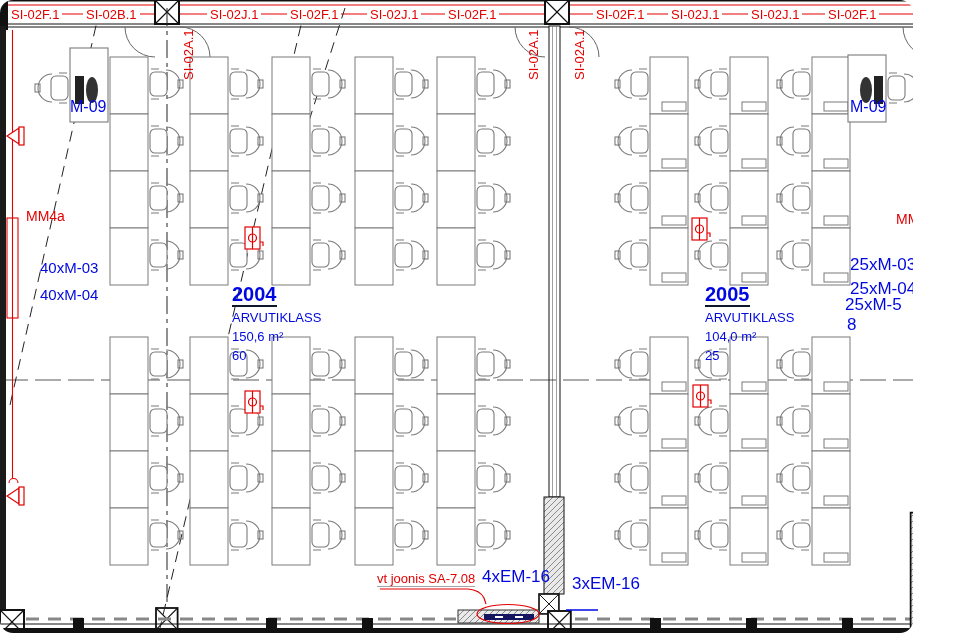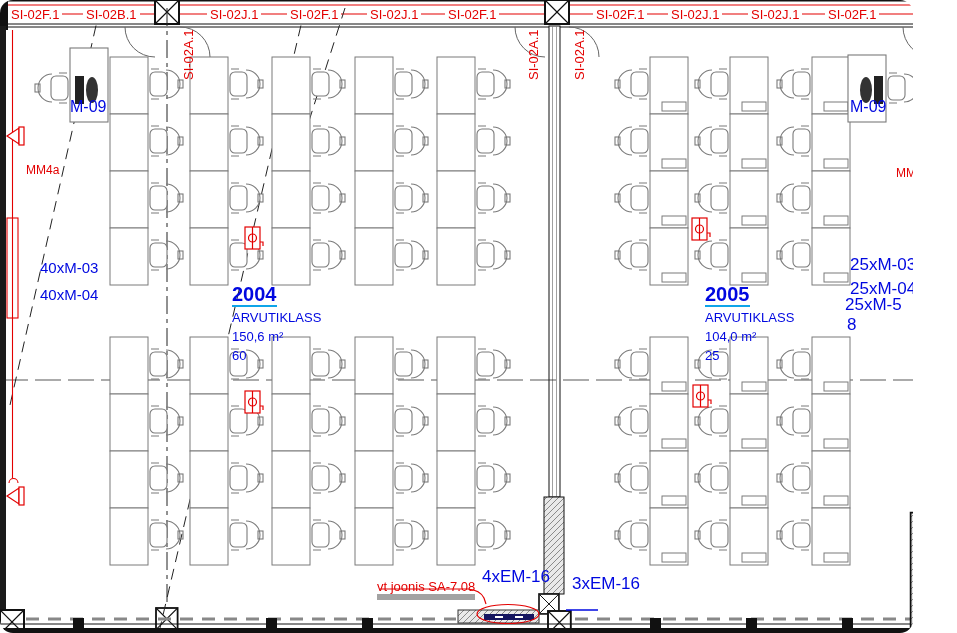--- a/index.html
+++ b/index.html
@@ -7,25 +7,25 @@
           font-family:"Liberation Sans",sans-serif;border-radius:13px;}
   #canvas svg{position:absolute;left:0;top:0;}
   .lbl{position:absolute;white-space:nowrap;line-height:1;}
   .red{color:#e30000;}
   .blue{color:#0008e0;text-align:right;}
   .toplbl{font-size:13px;background:#fff;padding:0 3px;}
   .vert{font-size:13px;transform:rotate(-90deg);transform-origin:left top;}
   .m09{font-size:16px;}
   .cnt{font-size:15px;}
   .cnt2{font-size:17px;}
-  .roomnum{font-size:20px;font-weight:bold;border-bottom:2px solid #0ea5e9;padding-bottom:1px;}
+  .roomnum{font-size:20px;font-weight:bold;border-bottom:2px solid #0f172a;padding-bottom:1px;}
   .roomtxt{font-size:13px;}
   .em{font-size:17px;}
-  .mm{font-size:12px;}
-  .vt{font-size:13px;border-bottom:6px solid #a3a3a3;padding-bottom:1px;margin-top:8px;}
+  .mm{font-size:14px;margin-top:45px;}
+  .vt{font-size:13px;border-bottom:1px solid #a3a3a3;padding-bottom:1px;}
 </style>
 </head>
 <body>
 
 <div id="canvas">
 
 <svg width="957" height="633" viewBox="0 0 957 633">
   <defs>
     <pattern id="hatch" width="6" height="6" patternUnits="userSpaceOnUse">
       <rect width="6" height="6" fill="#e9e9e9"></rect>

